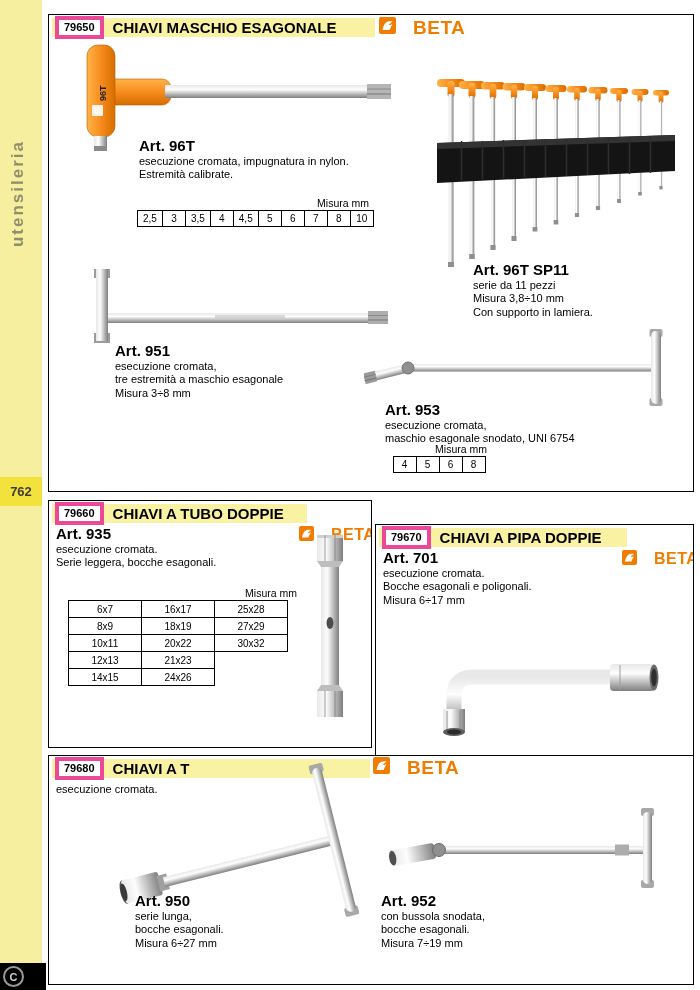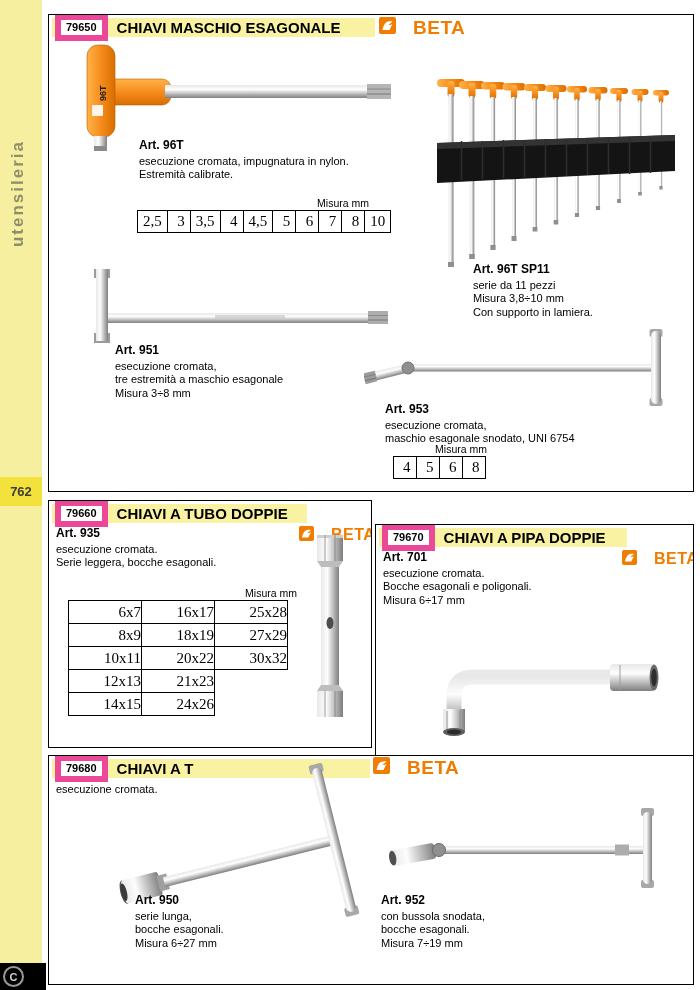--- a/index.html
+++ b/index.html
@@ -29,40 +29,40 @@
   .section { position:absolute; border:1px solid #000; background:#fff; overflow:hidden; }
   #sec1 { left:48px;  top:14px;  width:644px; height:476px; }
   #sec2 { left:48px;  top:500px; width:322px; height:246px; }
   #sec3 { left:375px; top:524px; width:317px; height:246px; }
   #sec4 { left:48px;  top:755px; width:644px; height:228px; }
   .sec-header {
     position:absolute; left:3px; top:3px; height:19px; background:#F8F2A2;
     display:flex; align-items:center; gap:9px; padding-left:3px;
   }
   .code-box {
-    background:#fff; border:6px solid #ec4899; font-weight:bold; font-size:11px;
+    background:#fff; border:4px solid #ec4899; font-weight:bold; font-size:11px;
     padding:0 5px; line-height:15px;
   }
   .sec-title { font-weight:bold; font-size:15px; white-space:nowrap; }
   
   .beta { position:absolute; display:flex; gap:17px; }
   .beta-word { font-weight:bold; font-size:19px; color:#F07D00; letter-spacing:0.5px; }
   .beta.sm .beta-word { font-size:16px; }
   .b1 { left:330px; top:2px; }
   .b2 { left:250px; top:25px; }
   .b3 { left:246px; top:25px; }
   .b4 { left:324px; top:1px; }
   
   .tb { position:absolute; font-size:11px; line-height:13.5px; }
-  .tb .nm { font-weight:bold; font-size:12px; margin-bottom:2px; }
+  .tb .nm { font-weight:bold; font-size:15px; margin-bottom:2px; }
   
   .mis { position:absolute; font-size:10.5px; }
   .mis .cap { text-align:right; padding-bottom:1px; }
   .mis table { border-collapse:collapse; margin:0 auto; }
-  .mis td { border:1px solid #000; text-align:right; padding:2px 5px; font-size:15px; min-width:12px;font-family:Liberation Serif, serif; }
+  .mis td { border:1px solid #000; text-align:center; padding:2px 5px; font-size:10px; min-width:12px; }
   .t935 td { width:72px; padding:2.5px 0; }
   .t935 td.empty { border:none; }
   .img { position:absolute; }
 </style>
 </head>
 <body>
 
 <svg width="0" height="0" style="position:absolute" aria-hidden="true">
   <defs>
     <linearGradient id="gMV" x1="0" y1="0" x2="0" y2="1">

